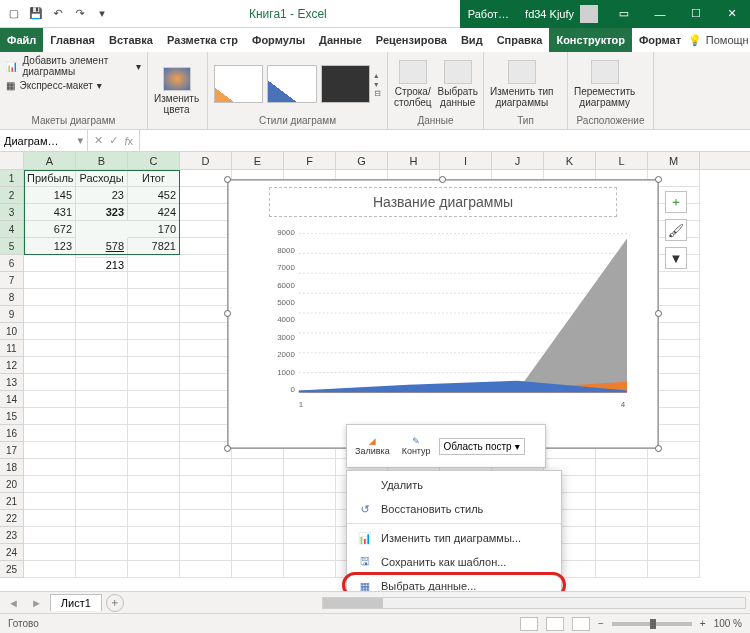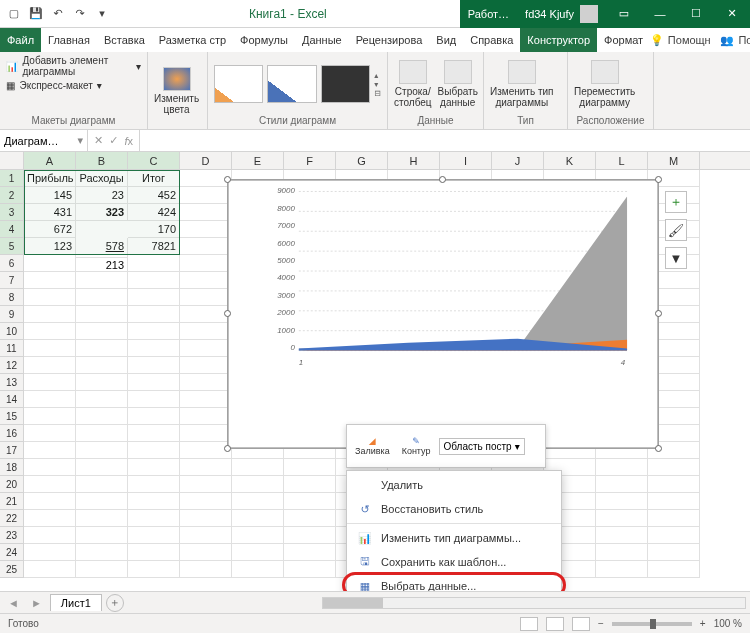--- a/index.html
+++ b/index.html
@@ -10,21 +10,21 @@
 .qat { display: flex; align-items: center; gap: 6px; padding: 0 6px; }
 .qat-icon { width: 16px; height: 16px; color: #444; display: flex; align-items: center; justify-content: center; }
 .title-center { flex: 1; text-align: center; color: #217346; font-size: 12px; }
 .title-btn { width: 36px; height: 28px; display: flex; align-items: center; justify-content: center; color: #444; background: #fff; }
 .title-btn.dark { background: #0a6a3a; color: #fff; }
 .user-area { background: #0a6a3a; color: #fff; display: flex; align-items: center; gap: 6px; padding: 0 8px; height: 28px; font-size: 11px; }
 .avatar { width: 18px; height: 18px; background: #d0d0d0; }
 
 
 .menubar { height: 24px; background: #fff; display: flex; align-items: stretch; font-size: 11px; }
-.tab { padding: 12px 7px; display: flex; align-items: center; color: #333; white-space: nowrap; }
+.tab { padding: 12px 7px; display: flex; align-items: center; color: #333; white-space: nowrap; font-weight: bold; }
 .tab.file { background: #217346; color: #fff; }
 .tab.active { background: #217346; color: #fff; }
 .menubar-right { margin-left: auto; display: flex; align-items: center; gap: 10px; padding-right: 10px; color: #444; }
 .mbr-item { display: flex; align-items: center; gap: 4px; }
 
 
 .ribbon { height: 78px; background: #f3f2f1; border-bottom: 1px solid #d4d4d4; display: flex; }
 .rgroup { border-right: 1px solid #d4d4d4; padding: 3px 6px; display: flex; flex-direction: column; justify-content: space-between; }
 .rgroup-body { display: flex; align-items: center; gap: 6px; flex: 1; }
 .rgroup-label { text-align: center; font-size: 10px; color: #666; padding-top: 2px; }
@@ -54,21 +54,21 @@
 .cell { border-right: 1px solid #e0e0e0; border-bottom: 1px solid #e0e0e0; font-size: 11px; padding: 0 3px; line-height: 17px; text-align: center; }
 .cell.hdr { font-weight: normal; }
 .cell.num { text-align: right; }
 .sel-range { position: absolute; border: 1px solid #217346; background: rgba(180,210,190,0.15); pointer-events: none; }
 
 
 .chart-box { position: absolute; left: 228px; top: 28px; width: 430px; height: 268px; background: #fff; border: 1px solid #bfbfbf; }
 .chart-sel { position:absolute; inset:-2px; border:1px solid #a0a0a0;}
 .handle { position:absolute; width:7px; height:7px; background:#fff; border:1px solid #666; border-radius:50%;}
 .chart-title { text-align:center; font-size:14px; color:#555; padding:6px 0; border:1px dashed #bbb; margin:6px 40px;}
-.chart-plot { position:relative; margin:0 20px 6px 40px; height:190px;font-style:italic; }
+.chart-plot { position:relative; margin:0 20px 6px 40px; height:190px; }
 .chart-plot svg { width:100%; height:100%;}
 .side-btns { position:absolute; right:-30px; top:10px; display:flex; flex-direction:column; gap:6px;}
 .side-btn { width:22px; height:22px; border:1px solid #c0c0c0; background:#fff; display:flex; align-items:center; justify-content:center; font-size:13px; color:#333;}
 
 
 .minitool { position:absolute; left:346px; top:272px; width:200px; height:44px; background:#fff; border:1px solid #c8c8c8; box-shadow:0 2px 6px rgba(0,0,0,.2); display:flex; align-items:center; padding:2px 4px; gap:4px;}
 .mt-btn { display:flex; flex-direction:column; align-items:center; font-size:9px; color:#333; padding:0 4px;}
 .mt-combo { border:1px solid #c0c0c0; padding:2px 4px; font-size:10px; display:flex; align-items:center; gap:3px; white-space:nowrap;}
 
 
@@ -642,20 +642,21 @@
     <div class="chart-sel">
       <div class="handle" style="left:-4px;top:-4px"></div>
         <div class="handle" style="right:-4px;top:-4px"></div>
       <div class="handle" style="left:-4px;bottom:-4px"></div>
         <div class="handle" style="right:-4px;bottom:-4px"></div>
       <div class="handle" style="left:50%;top:-4px;margin-left:-4px"></div>
         <div class="handle" style="left:50%;bottom:-4px;margin-left:-4px"></div>
       <div class="handle" style="top:50%;left:-4px;margin-top:-4px"></div>
         <div class="handle" style="top:50%;right:-4px;margin-top:-4px"></div>
     </div>
+    <div class="chart-title">Название диаграммы</div>
     <div class="chart-plot">
       <svg viewBox="0 0 370 190">
         <g stroke="#ddd" stroke-dasharray="2,2">
           <line x1="30" y1="10" x2="360" y2="10"></line>
             <line x1="30" y1="30" x2="360" y2="30"></line>
           <line x1="30" y1="50" x2="360" y2="50"></line>
             <line x1="30" y1="70" x2="360" y2="70"></line>
           <line x1="30" y1="90" x2="360" y2="90"></line>
             <line x1="30" y1="110" x2="360" y2="110"></line>
           <line x1="30" y1="130" x2="360" y2="130"></line>

